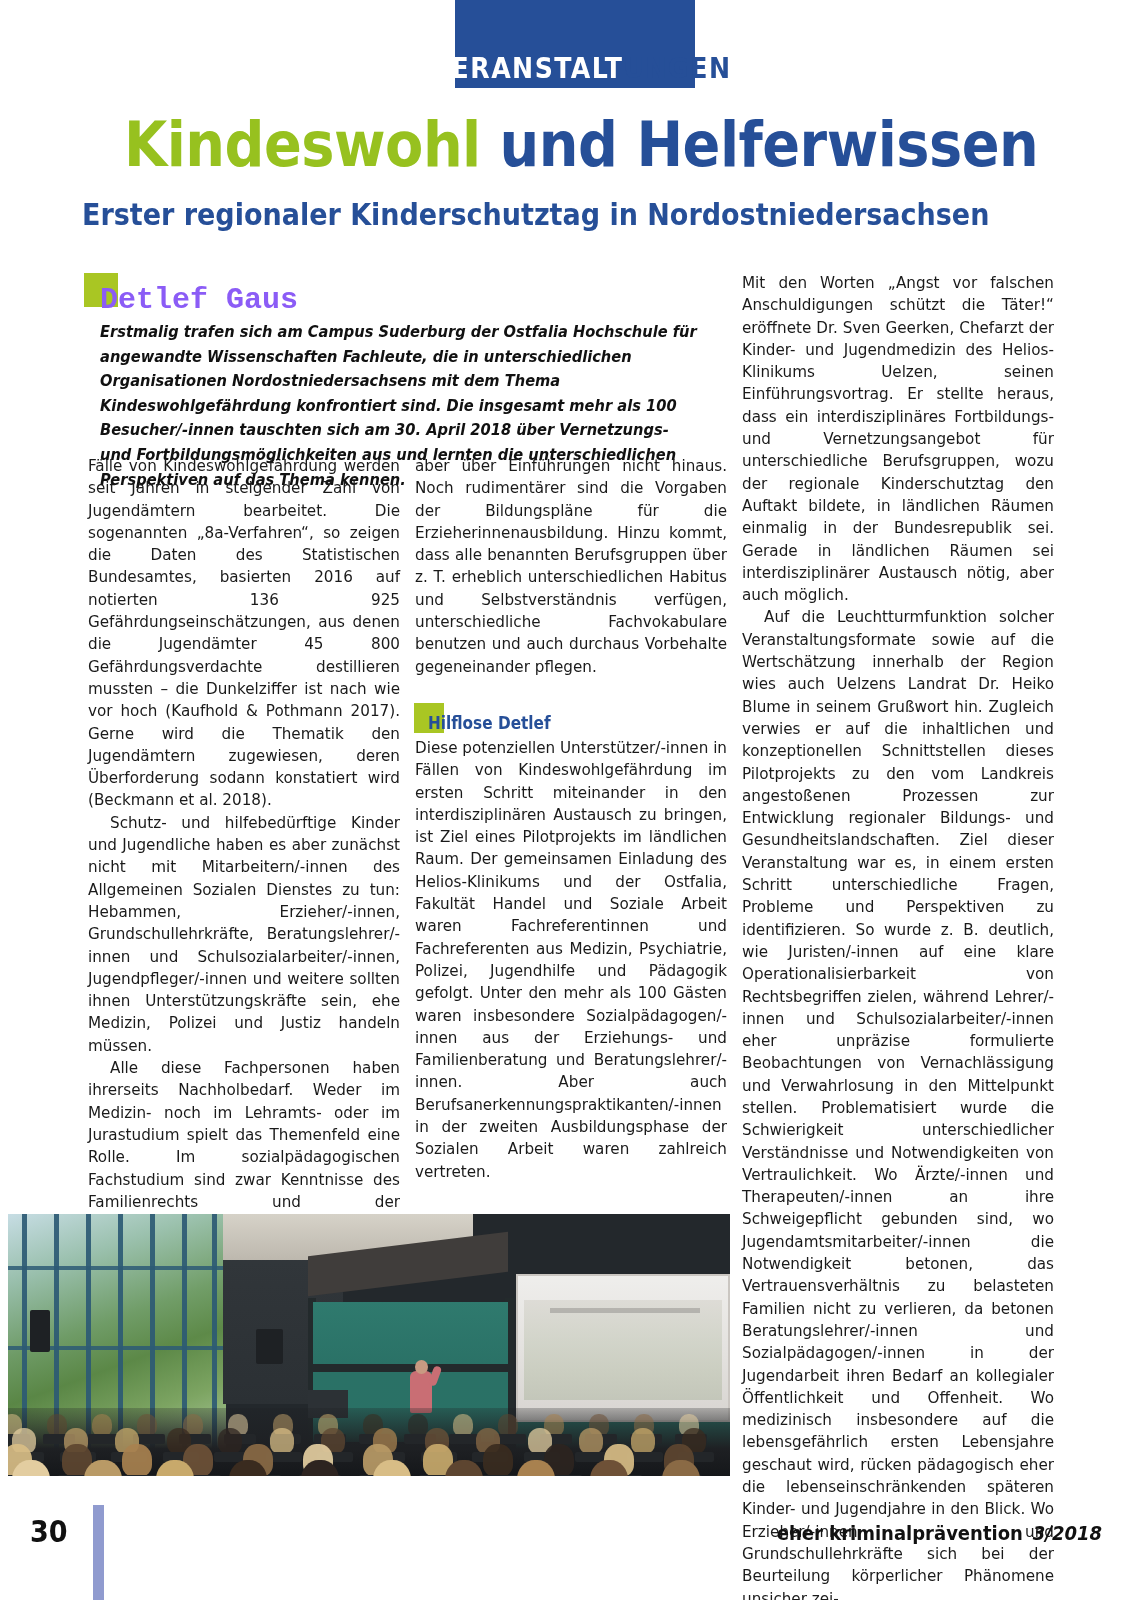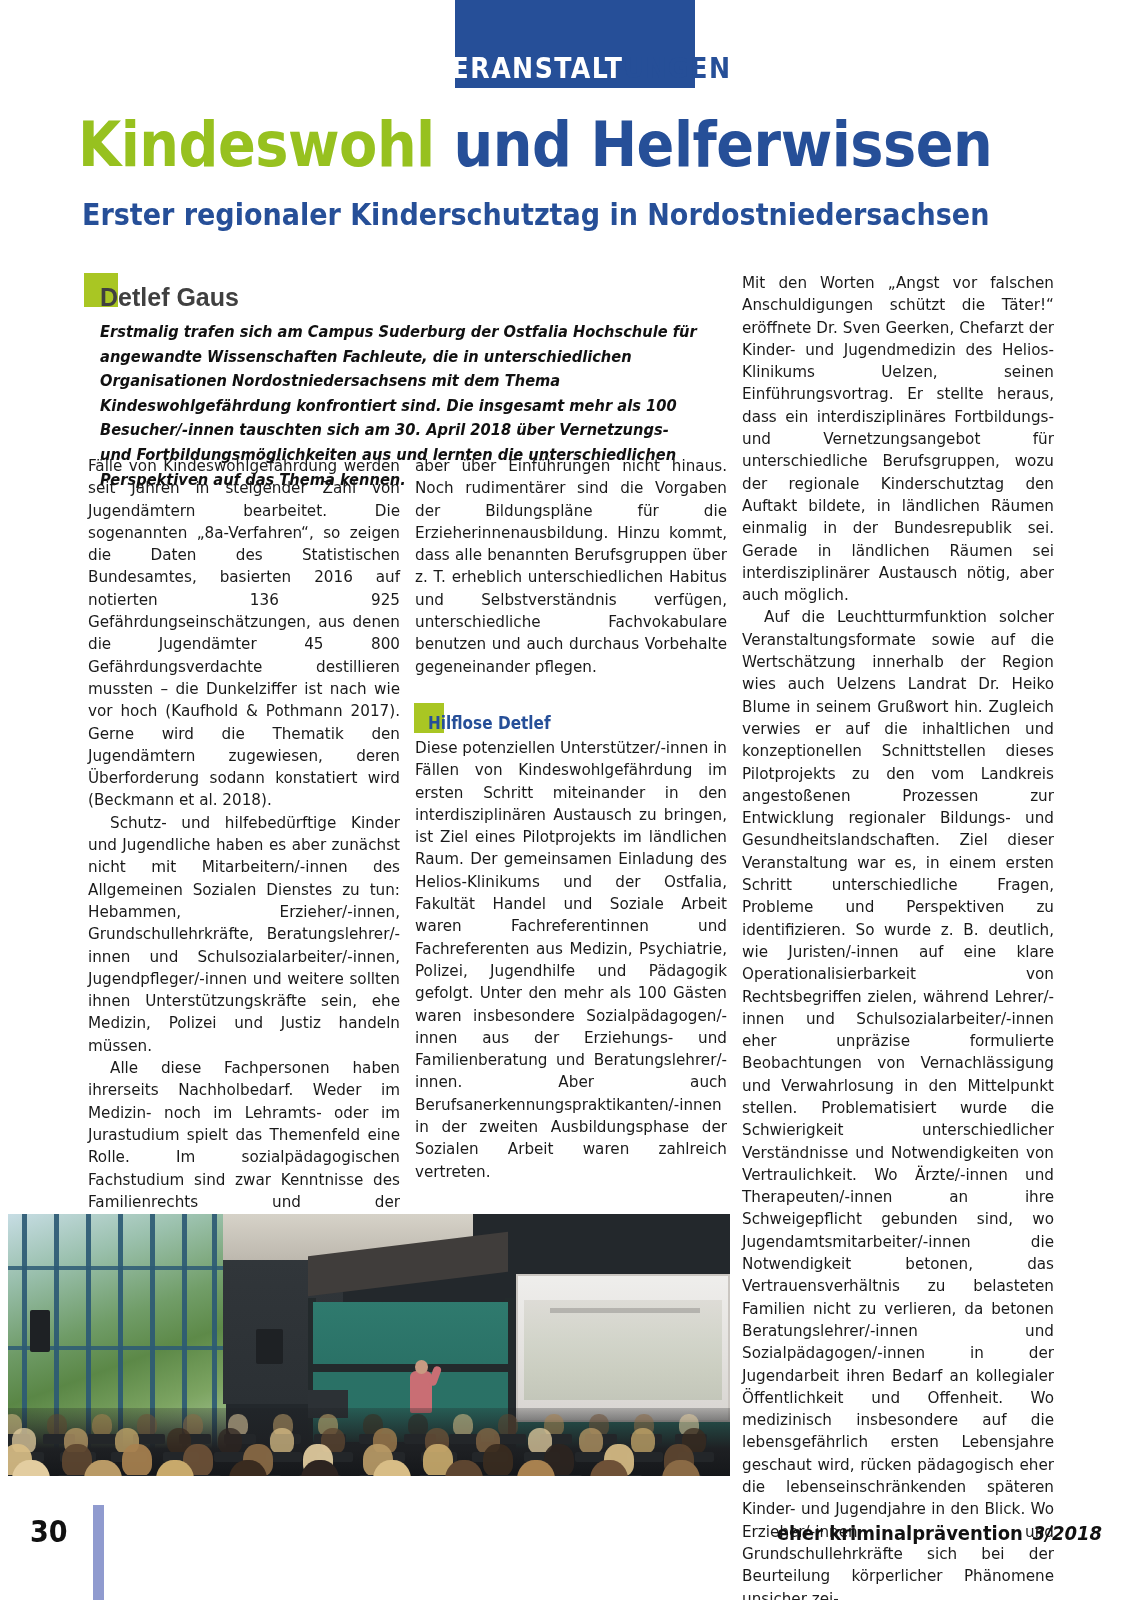--- a/index.html
+++ b/index.html
@@ -33,21 +33,21 @@
   
   .title{
     position:absolute;left:78px;top:110px;width:990px;
     font-family:"DejaVu Sans Condensed","Liberation Sans", sans-serif;
     font-weight:700;
     font-size:62px;
     line-height:70px;
     letter-spacing:-0.5px;
     white-space:nowrap;
   }
-  .title-green{color:#97c11f;}
+  .title-green{color:#97c11f;margin-left:46px;}
   .title-blue{color:#264f98;}
   .subtitle{
     position:absolute;left:82px;top:196px;width:1000px;
     font-family:"DejaVu Sans Condensed","Liberation Sans", sans-serif;
     font-weight:700;
     font-size:30px;
     line-height:38px;
     color:#264f98;
     white-space:nowrap;
   }
@@ -70,22 +70,22 @@
   #col-mid    {left:415px; top:455px; width:312px;}
   #col-right  {left:742px; top:272px; width:312px;}
 
   
   .author-marker{
     position:absolute;left:84px;top:273px;width:34px;height:34px;
     background:#a9c623;
   }
   .author-name{
     position:absolute;left:100px;top:283px;
-    font-family:Liberation Sans, sans-serif;
-    font-weight:700;font-size:25px;color:#404040;
+    font-family:Liberation Mono, monospace;
+    font-weight:700;font-size:30px;color:#8b5cf6;
     white-space:nowrap;
   }
   .lead{
     position:absolute;left:100px;top:320px;width:600px;
     font-family:"DejaVu Sans Condensed","Liberation Sans", sans-serif;
     font-style:italic;font-weight:600;
     font-size:16.3px;line-height:24.6px;color:#111;
   }
 
   

